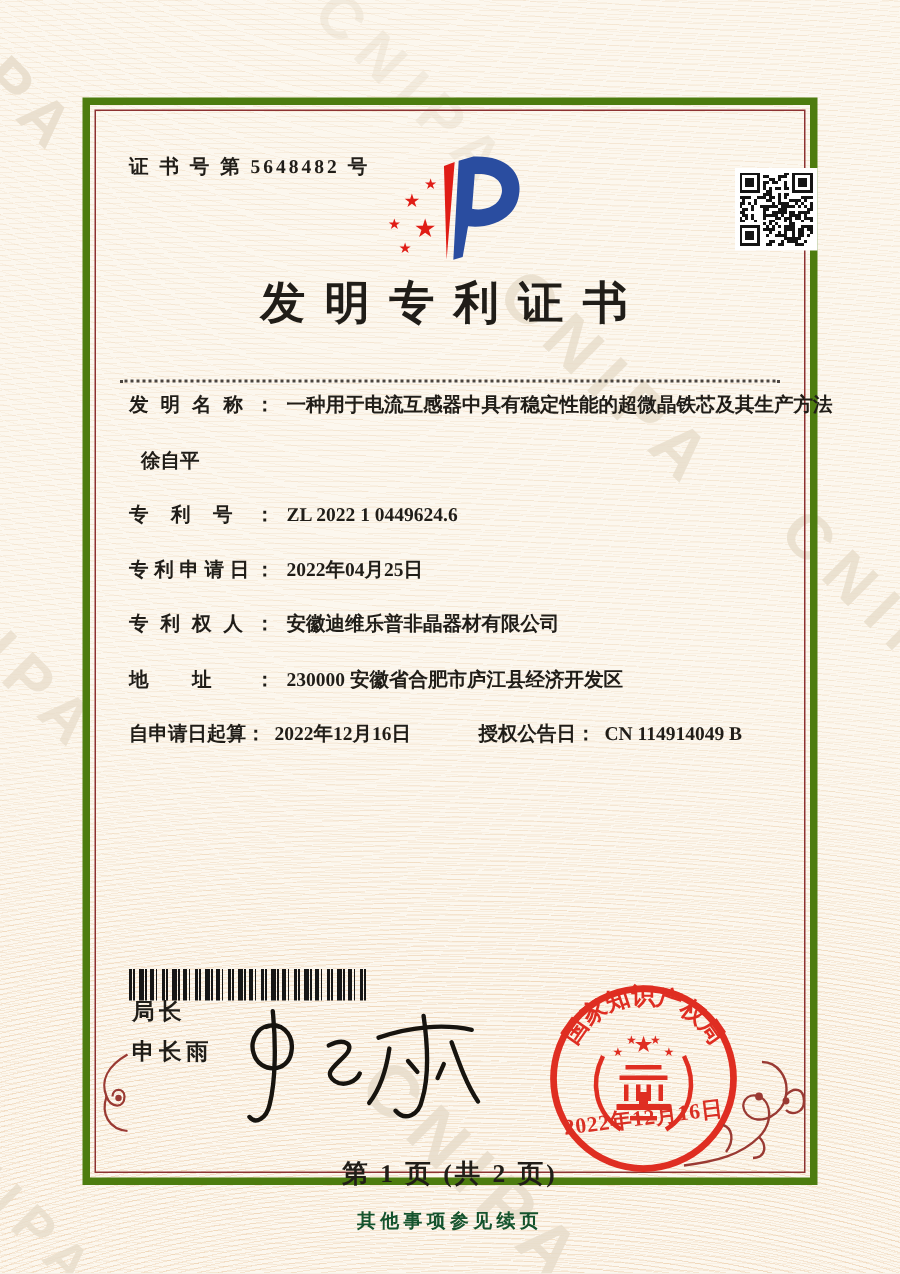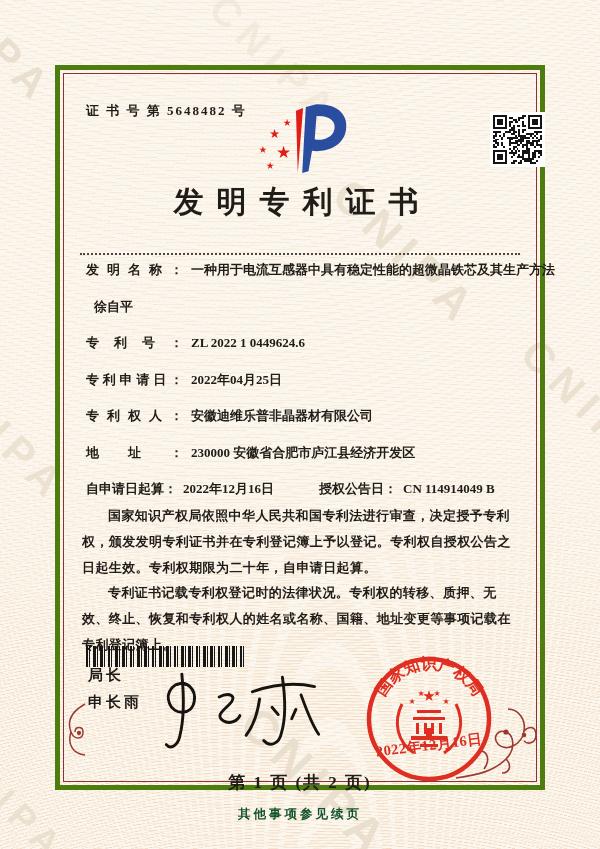--- a/index.html
+++ b/index.html
@@ -352,24 +352,20 @@
           <span class="g-label">自申请日起算：</span>
           <span class="g-value">2022年12月16日</span>
         </span>
         <span class="grant-pair2">
           <span class="g-label">授权公告日：</span>
           <span class="g-value">CN 114914049 B</span>
         </span>
       </div>
     </div>
 
-    <div class="paras">
-      <p>国家知识产权局依照中华人民共和国专利法进行审查，决定授予专利权，颁发发明专利证书并在专利登记簿上予以登记。专利权自授权公告之日起生效。专利权期限为二十年，自申请日起算。</p>
-      <p>专利证书记载专利权登记时的法律状况。专利权的转移、质押、无效、终止、恢复和专利权人的姓名或名称、国籍、地址变更等事项记载在专利登记簿上。</p>
-    </div>
 
     <div class="barcode"></div>
 
     <div class="officer">
       <div>局长</div>
       <div>申长雨</div>
     </div>
 
     <div class="signature">
       <svg width="180" height="85" viewBox="0 0 170 82" fill="none" stroke="#17140f" stroke-width="2.8" stroke-linecap="round">

